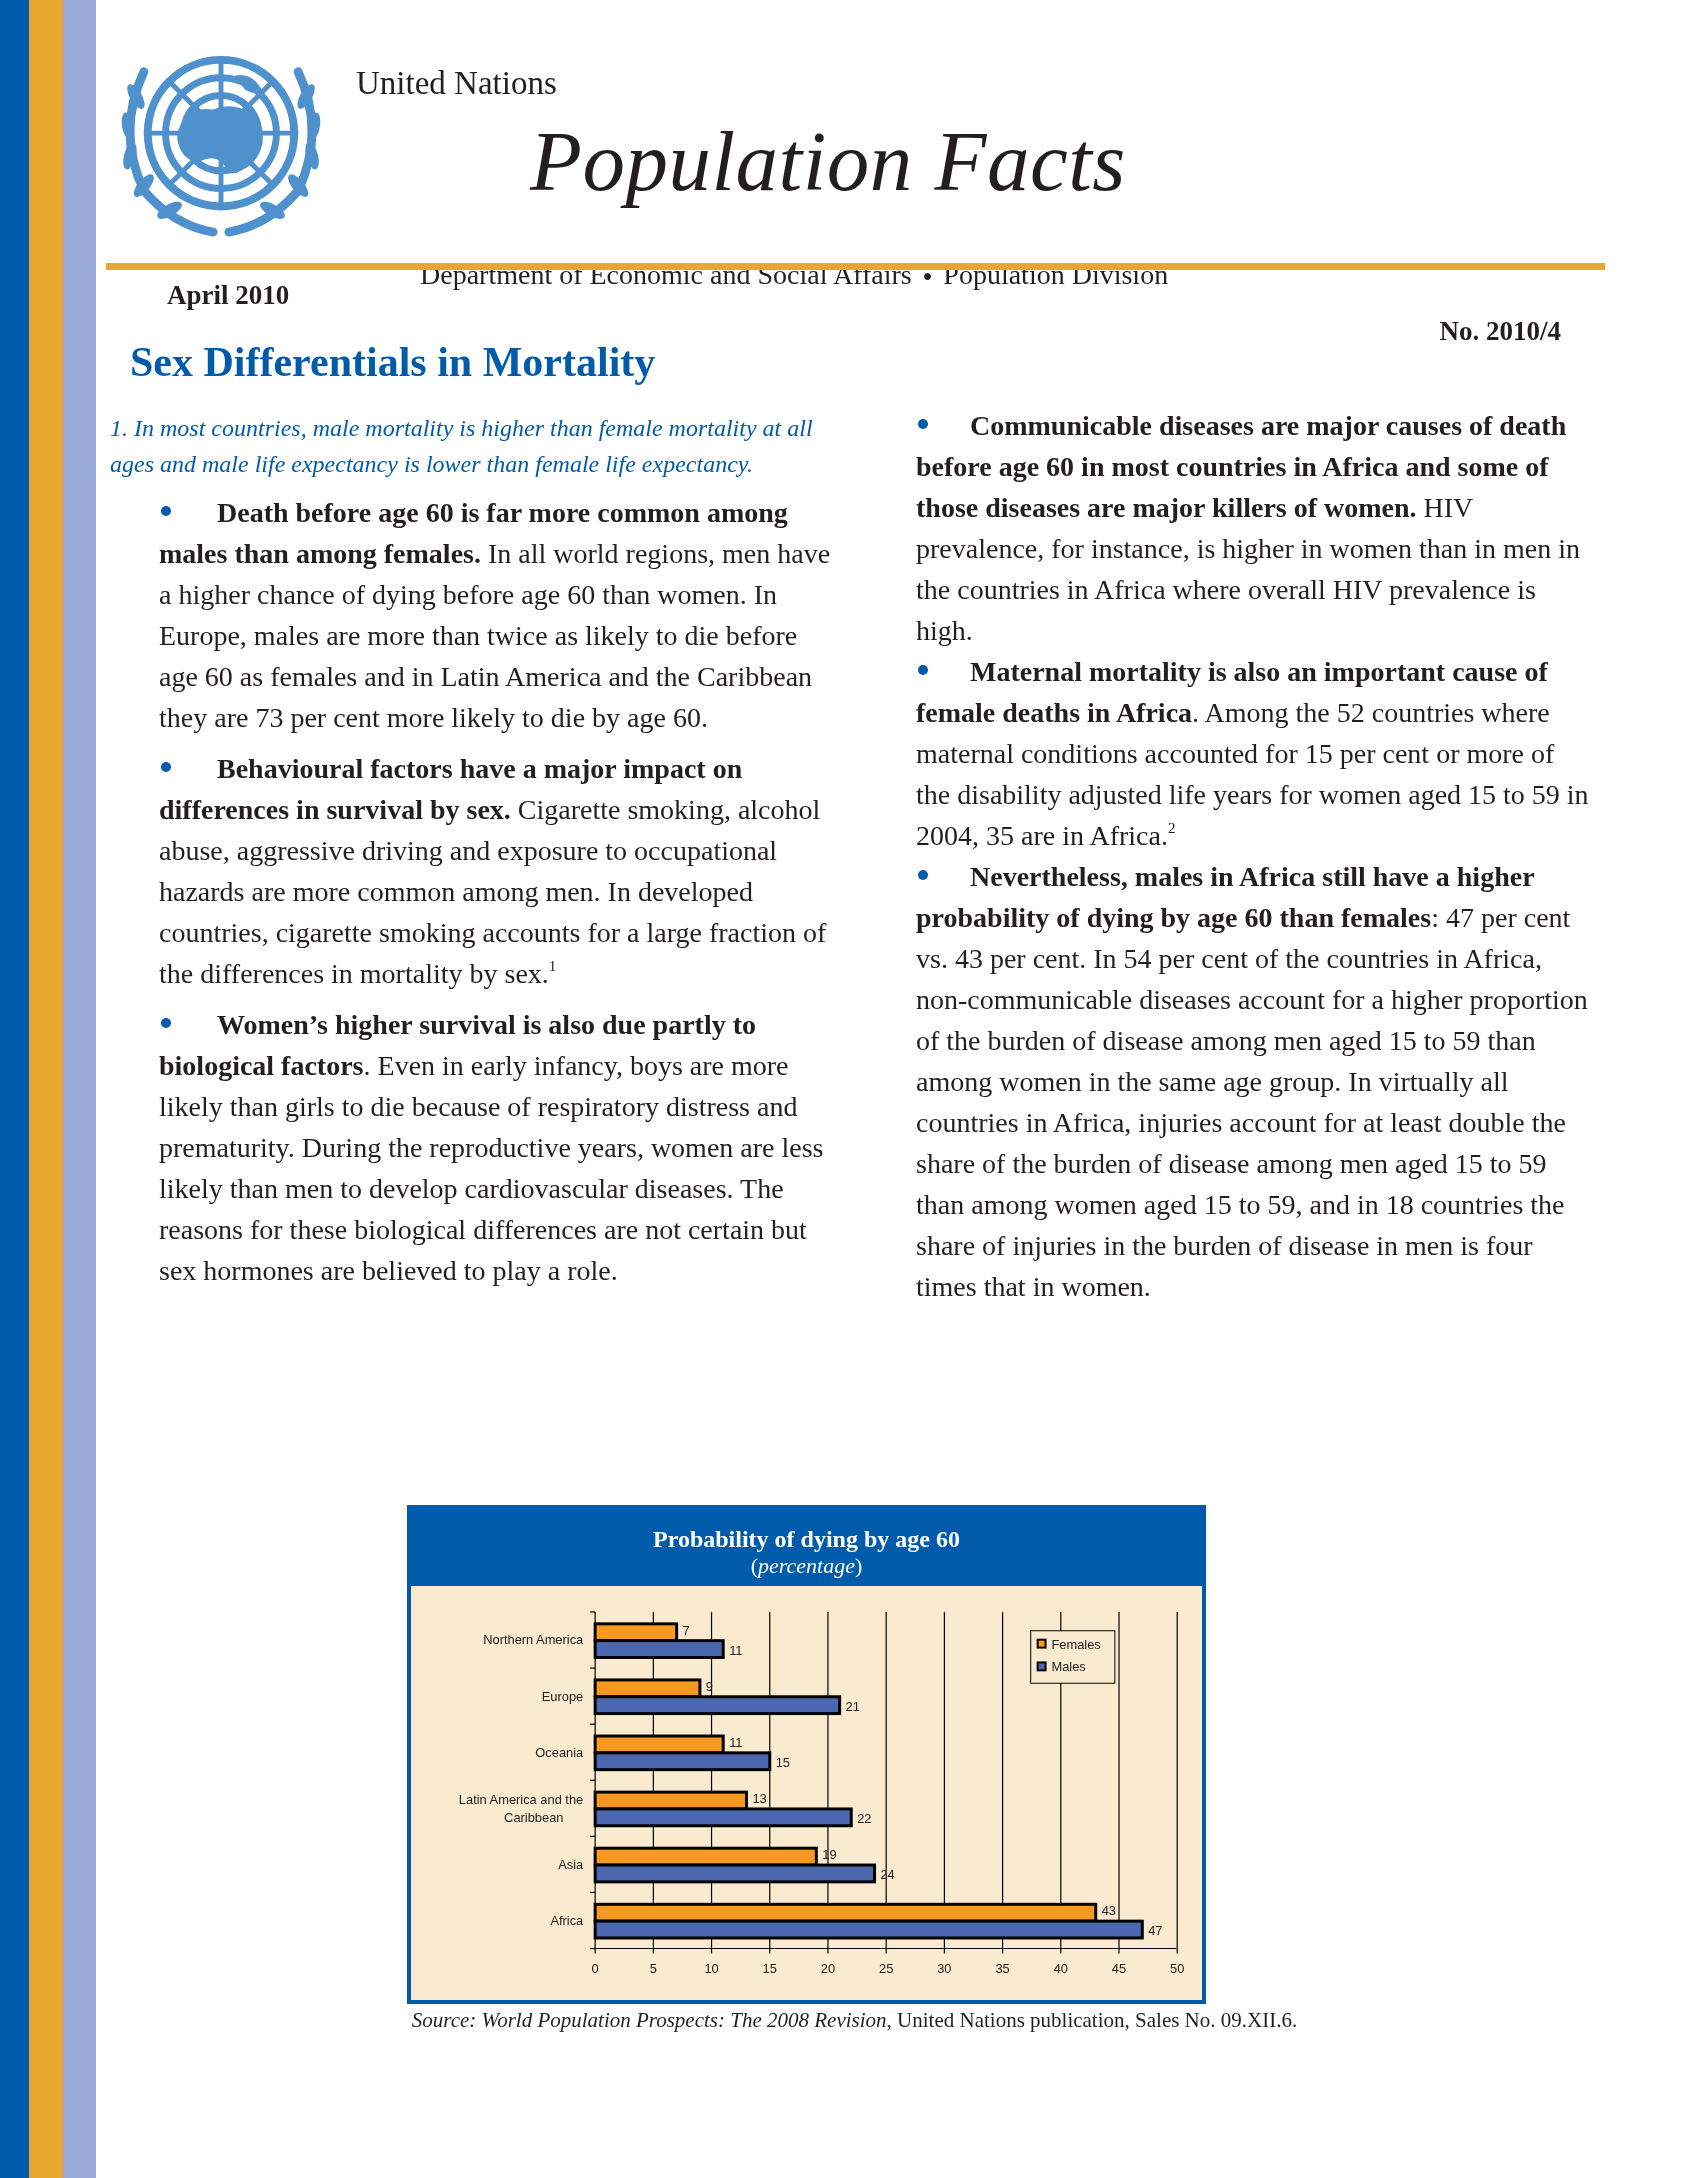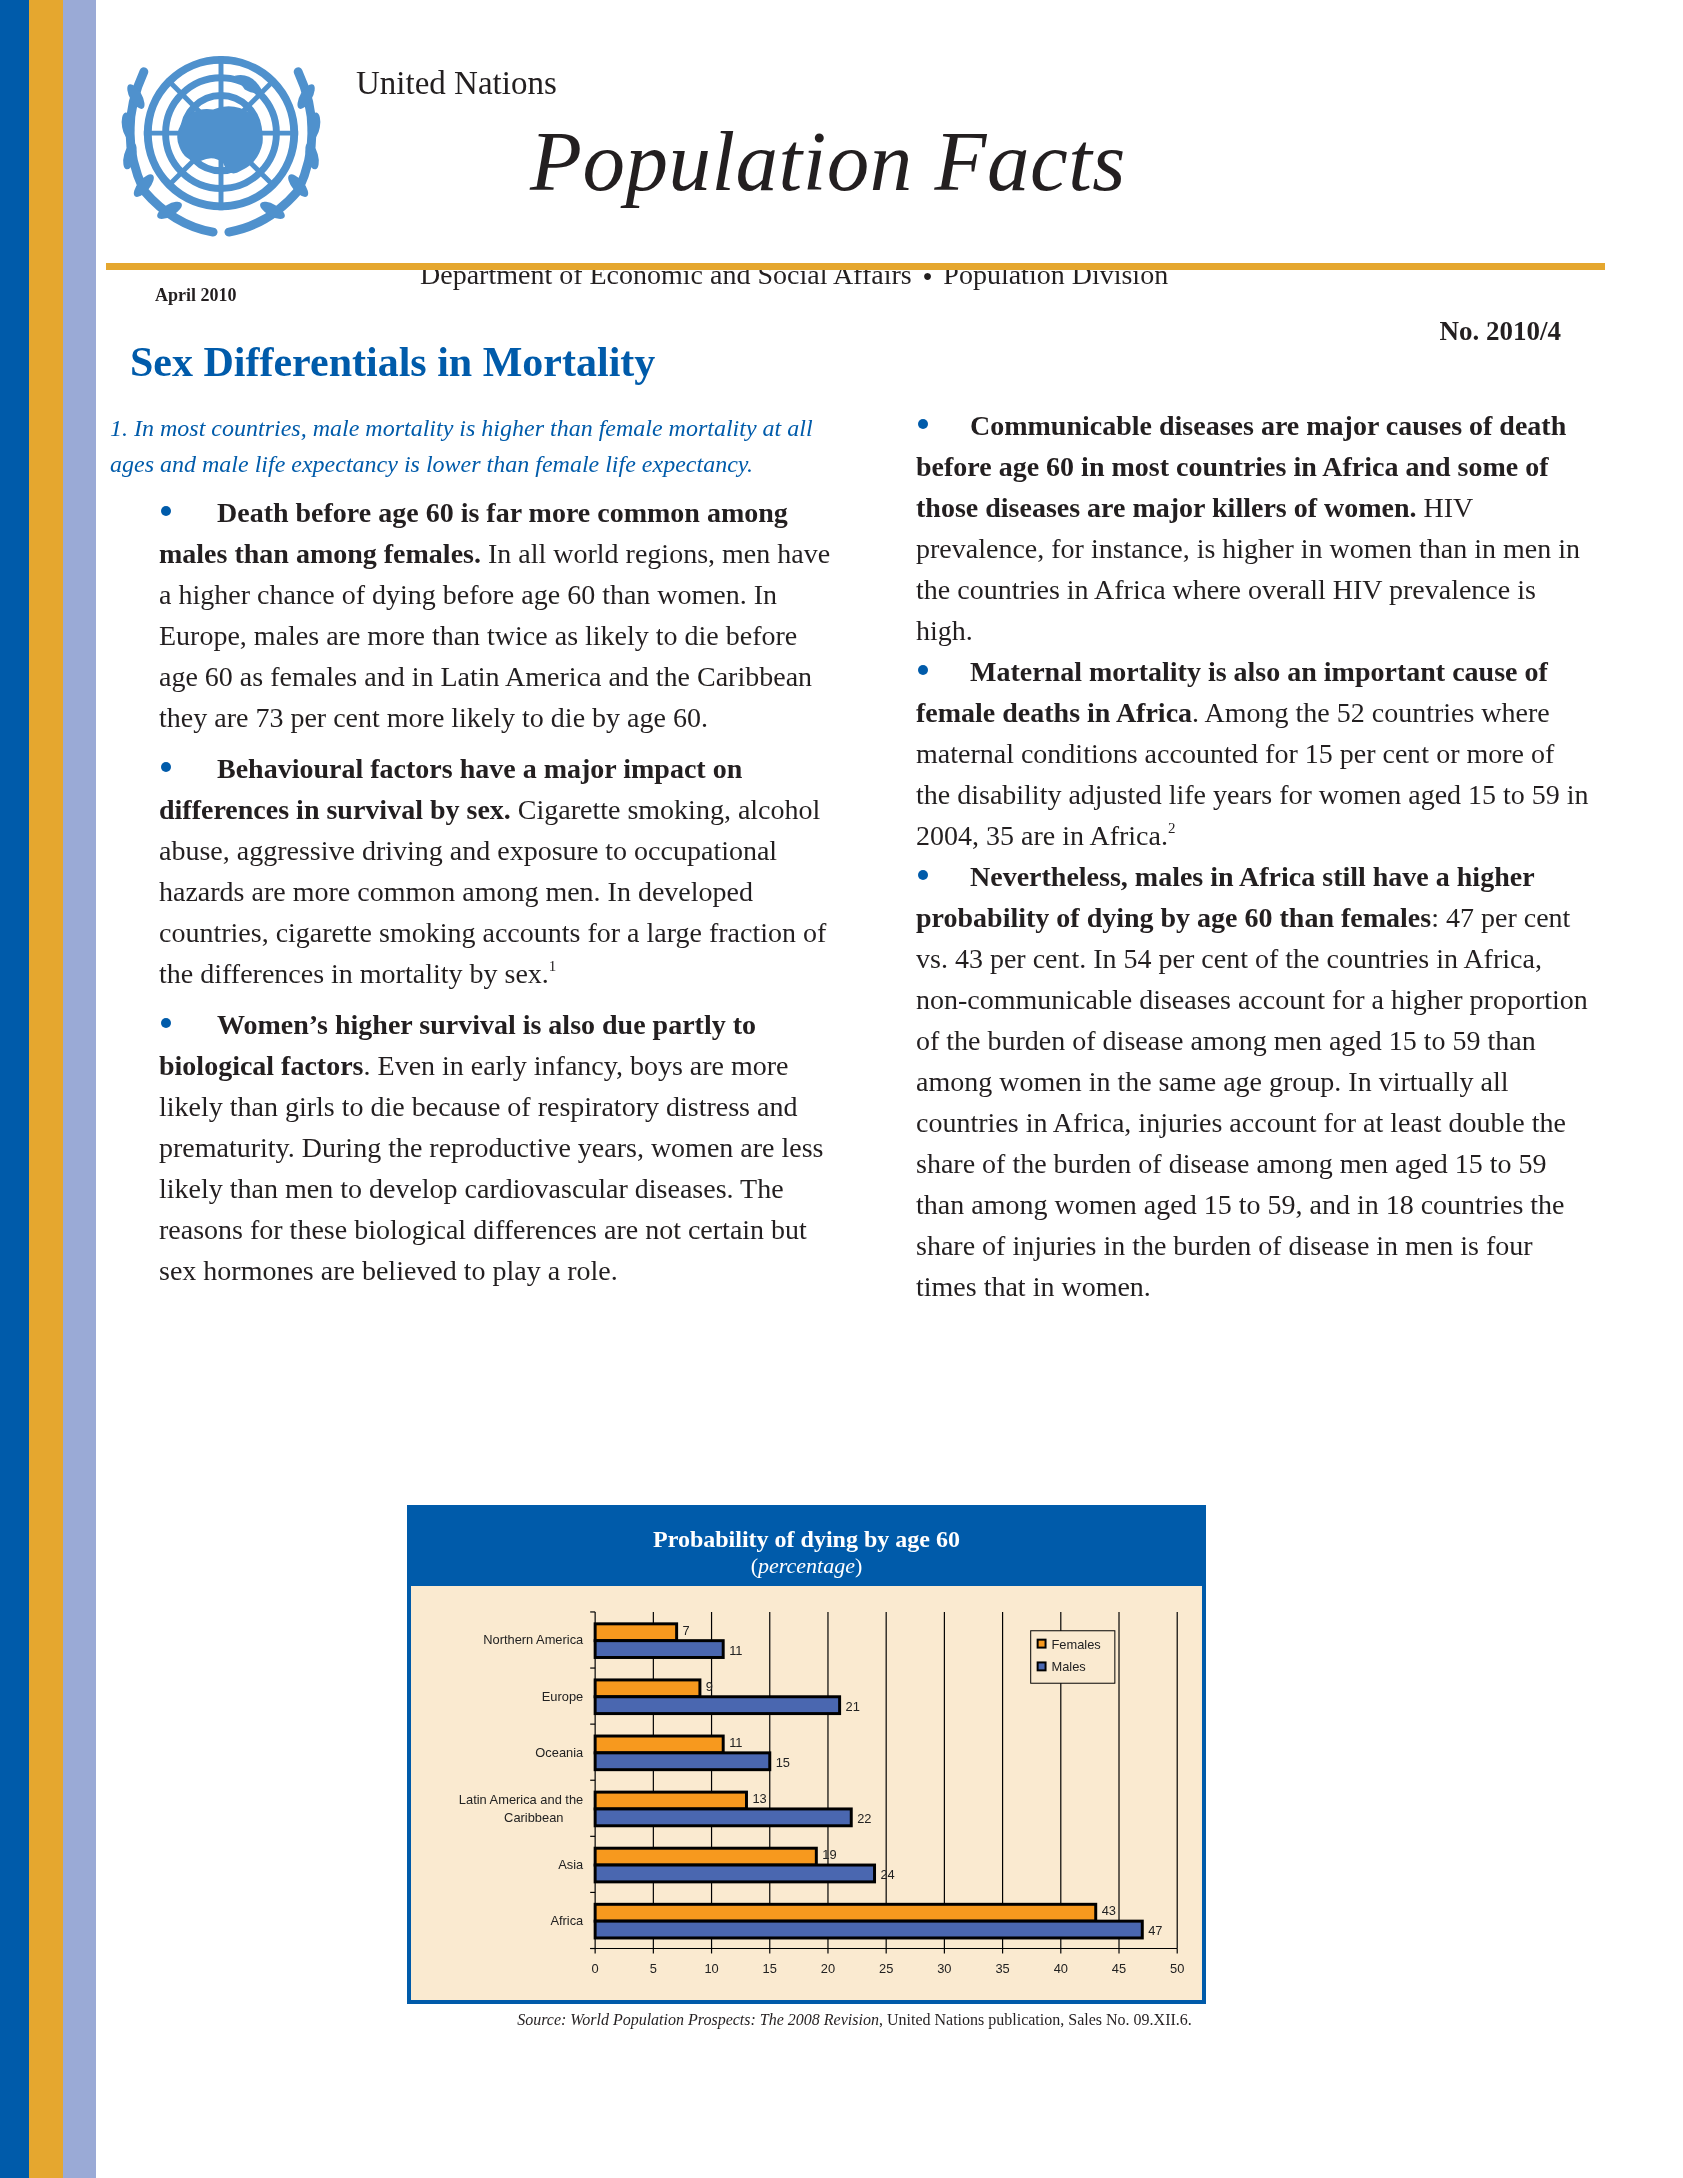--- a/index.html
+++ b/index.html
@@ -15,21 +15,21 @@
   .stripe.lav  { left: 63px; width: 33px; background: #9AAAD6; }
 
   .logo { position: absolute; left: 114px; top: 52px; width: 214px; height: 188px; }
 
   .un-name { position: absolute; left: 356px; top: 65px; font-size: 33px; line-height: 36px; white-space: nowrap; }
   .pub-title { position: absolute; left: 530px; top: 107px; font-size: 85px; line-height: 109px; font-style: italic; white-space: nowrap; letter-spacing: 0.5px; text-align: center; }
   .dept { position: absolute; left: 420px; top: 222px; font-size: 28px; line-height: 32px; white-space: nowrap; margin-top: 37px; }
   .dept .dot { font-size: 16px; vertical-align: 3px; padding: 0 4px; }
   .rule { position: absolute; left: 106px; top: 263px; width: 1499px; height: 7px; background: #E5A72F; }
 
-  .issue-date { position: absolute; left: 155px; top: 280px; font-size: 18px; line-height: 30px; font-weight: bold; white-space: nowrap; }
+  .issue-date { position: absolute; left: 167px; top: 280px; font-size: 27px; line-height: 30px; font-weight: bold; white-space: nowrap; }
   .issue-no { position: absolute; right: 122px; top: 280px; font-size: 27px; line-height: 30px; font-weight: bold; white-space: nowrap; margin-top: 36px; }
 
   .main-heading { position: absolute; left: 110px; top: 337px; font-size: 42px; line-height: 50px; font-weight: bold; color: #005BAA; white-space: nowrap; margin-left: 20px; }
 
   .col { position: absolute; width: 723px; }
   .col.left { left: 110px; top: 410px; }
   .col.right { left: 861px; top: 405px; width: 733px; }
   .section-head { font-style: italic; color: #005BAA; font-size: 24px; line-height: 36px; margin: 0 0 10px 0; }
   .col.right .section-head { margin-bottom: 2px; }
   .bullet-item { position: relative; padding-left: 49px; font-size: 28px; line-height: 41px; margin: 0 0 10px 0; }
@@ -39,21 +39,21 @@
   .col.right .bullet-item .dotmark { margin-right: 42px; }
   .bullet-item sup { font-size: 15px; vertical-align: 12px; line-height: 0; }
 
   
   .chart-box { position: absolute; left: 407px; top: 1505px; width: 799px; height: 499px; box-sizing: border-box; border: 4px solid #005BAA; background: #FAEAD0; }
   .chart-header { position: absolute; left: 0; top: 0; right: 0; height: 77px; background: #005BAA; color: #ffffff; text-align: center; }
   .chart-title { display: block; padding-top: 16px; font-size: 24px; line-height: 28px; font-weight: bold; }
   .chart-subtitle { display: block; font-size: 22px; line-height: 26px; }
   .chart-subtitle i { font-style: italic; }
   #chart-svg { position: absolute; left: 0; top: 0; }
-  .chart-source { position: absolute; left: 407px; top: 2008px; width: 895px; text-align: center; font-size: 16px; line-height: 24px; color: #231f20; white-space: nowrap; }
+  .chart-source { position: absolute; left: 407px; top: 2008px; width: 895px; text-align: center; font-size: 21px; line-height: 24px; color: #231f20; white-space: nowrap; }
   .chart-source i { font-style: italic; }
   svg text { font-family: "Liberation Sans", "DejaVu Sans", sans-serif; }
 </style>
 </head>
 <body>
 
 <div class="stripe blue"></div>
 <div class="stripe gold"></div>
 <div class="stripe lav"></div>
 

